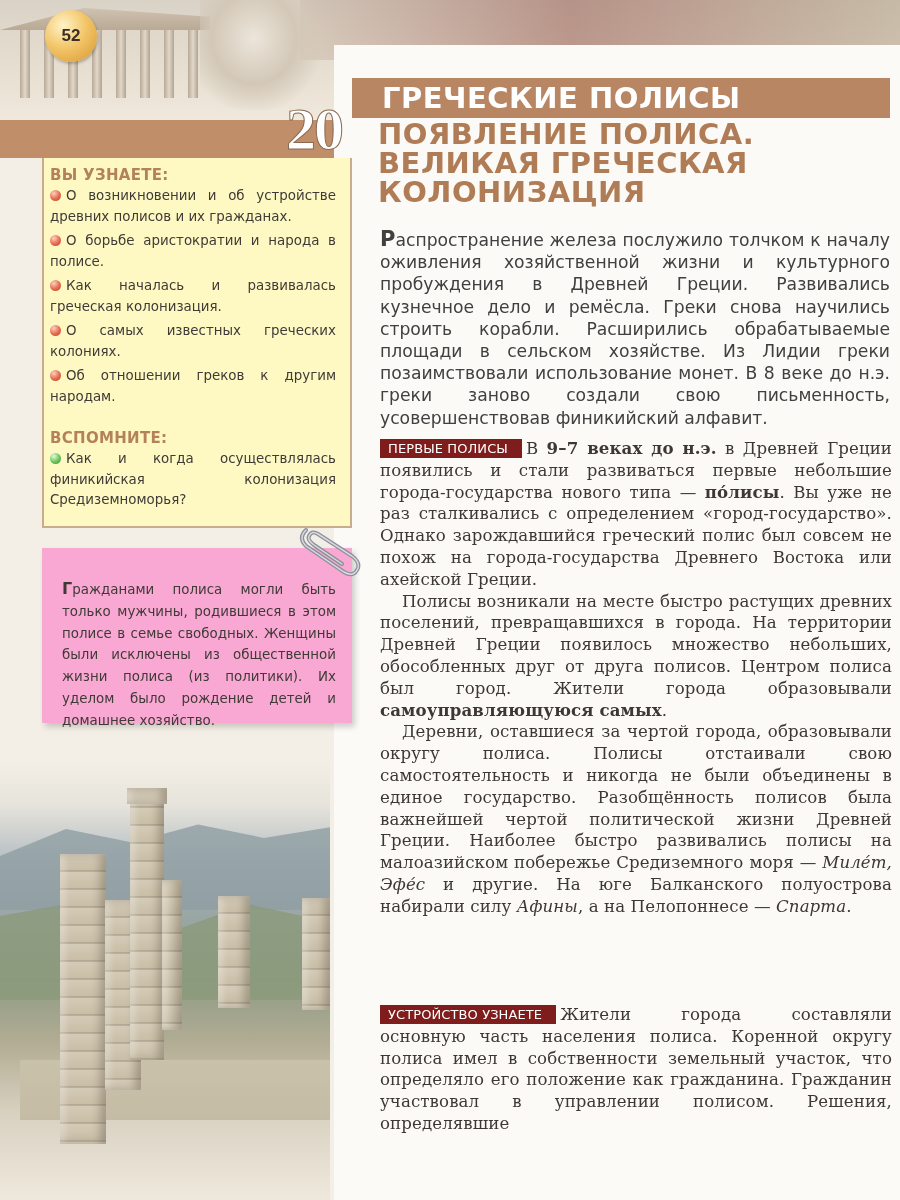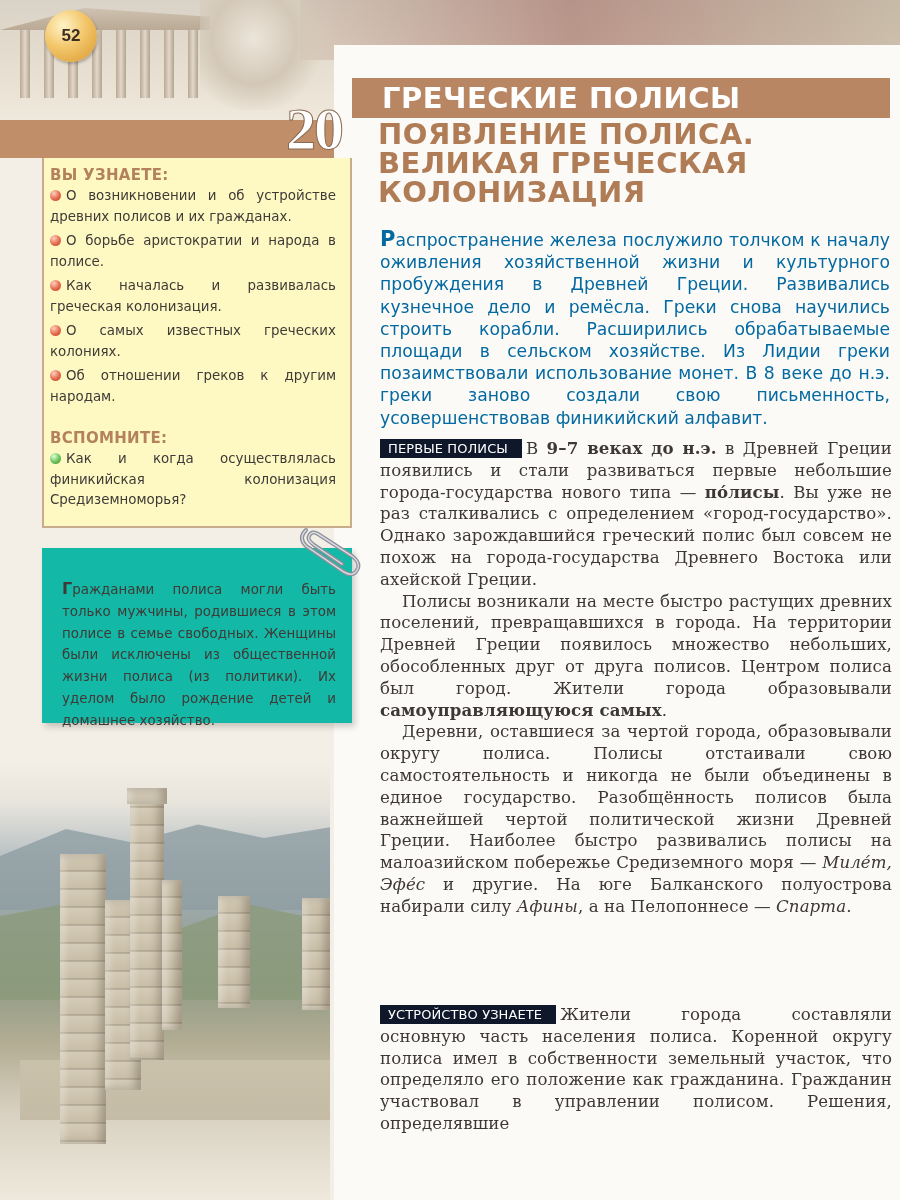--- a/index.html
+++ b/index.html
@@ -70,33 +70,33 @@
     padding-left: 30px; letter-spacing: 0.5px;
   }
   .lesson-title {
     position: absolute; left: 378px; top: 120px; width: 520px;
     font-family: "DejaVu Sans", sans-serif; font-weight: bold; font-size: 29px; line-height: 29px;
     color: #b07c56; letter-spacing: 0.5px;
   }
   .intro {
     position: absolute; left: 380px; top: 228px; width: 510px;
     font-family: "DejaVu Sans", sans-serif; font-size: 17.2px; line-height: 22.2px;
-    color: #0369a1; text-align: justify;
+    color: #404040; text-align: justify;
   }
   .intro .dropcap { font-weight: bold; font-size: 21px; }
   .body-text {
     position: absolute; left: 380px; width: 512px;
     font-family: "DejaVu Serif", serif; font-size: 16.6px; line-height: 21.8px;
     color: #3d3835; text-align: justify; letter-spacing: 0.1px;
   }
   .body-text p { text-indent: 22px; }
   .body-text p.first { text-indent: 0; }
   .sec-label {
     display: inline-block;
-    background: #0f172a; color: #ffffff;
+    background: #7f1d1d; color: #ffffff;
     font-family: "DejaVu Sans", sans-serif; font-size: 13px; line-height: 19px;
     padding: 0 14px 0 8px; margin-right: 4px;
     vertical-align: 1px;
   }
   b.strong { font-weight: bold; }
   i.em { font-style: italic; }
   
   .goals-box {
     position: absolute; left: 42px; top: 158px; width: 310px; height: 370px;
     background: #fef9c3;
@@ -113,21 +113,21 @@
   }
   .bullet {
     display: inline-block; width: 11px; height: 11px; border-radius: 50%;
     margin-right: 5px; vertical-align: -1px;
   }
   .bullet.red { background: radial-gradient(circle at 35% 30%, #ffd0c0, #e46a4c 55%, #b8432e); }
   .bullet.green { background: radial-gradient(circle at 35% 30%, #dfffd8, #6cc15a 55%, #3c8b34); }
   .recall-heading { margin-top: 22px; }
   .note-box {
     position: absolute; left: 42px; top: 548px; width: 310px; height: 175px;
-    background: #14b8a6;
+    background: #f9a8d4;
     box-shadow: 3px 4px 6px rgba(0,0,0,0.18);
     padding: 30px 16px 0 20px;
     font-family: "DejaVu Sans", sans-serif; font-size: 13.4px; line-height: 21.8px; color: #3f3a36;
     text-align: justify;
   }
   .note-box .dropcap { font-weight: bold; font-size: 16px; }
   .paperclip {
     position: absolute; left: 292px; top: 520px; width: 70px; height: 60px;
   }
   

